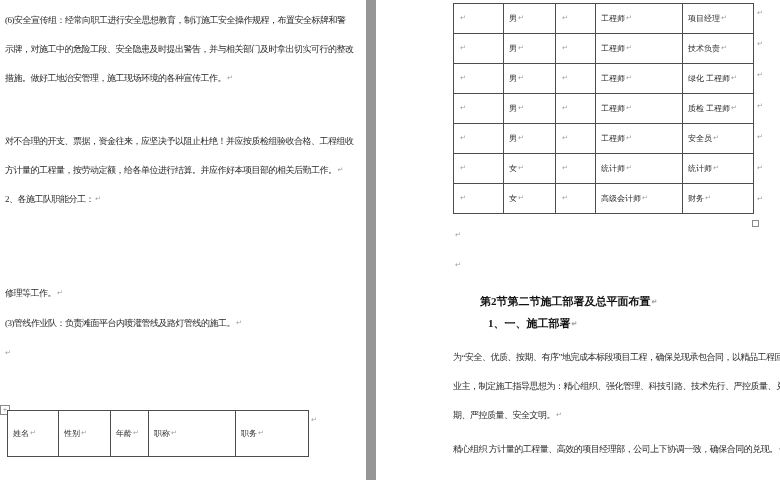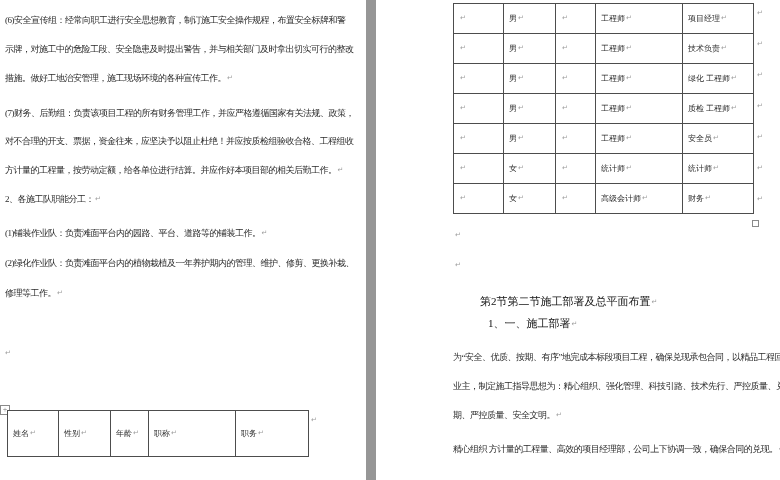--- a/index.html
+++ b/index.html
@@ -3,21 +3,21 @@
 <meta charset="utf-8">
 <style>
   html,body{margin:0;padding:0;background:#ffffff;}
   .screen{position:relative;width:780px;height:480px;overflow:hidden;background:#ffffff;
           font-family:"Liberation Serif", serif;}
   .page{position:absolute;top:0;height:480px;background:#ffffff;overflow:hidden;}
   #page-left{left:0;width:366px;}
   #page-right{left:376px;width:404px;}
   .divider{position:absolute;left:366px;top:0;width:10px;height:480px;background:#969696;}
   .line{position:absolute;white-space:nowrap;font-size:9px;letter-spacing:-0.5px;color:#2a2a2a;}
-  .heading{position:absolute;white-space:nowrap;font-weight:normal;font-size:11px;
+  .heading{position:absolute;white-space:nowrap;font-weight:bold;font-size:11px;
            letter-spacing:0;color:#121212;}
   .mark{color:#9b9b9b;font-size:7px;letter-spacing:0;margin-left:1px;vertical-align:1px;}
   .lone-mark{position:absolute;color:#9b9b9b;font-size:7px;}
   .doc-table{position:absolute;border-collapse:collapse;table-layout:fixed;background:#ffffff;}
   .doc-table td{border:1px solid #4d4d4d;font-size:8px;color:#2a2a2a;padding:0 0 0 5px;
                 vertical-align:middle;white-space:nowrap;overflow:hidden;}
   #left-table{left:7px;top:410px;}
   #left-table td{height:45px;}
   #right-table{left:77px;top:3px;}
   #right-table td{height:29px;}
@@ -29,27 +29,25 @@
 </style>
 </head>
 <body>
 
 <div class="screen">
 
   <div class="page" id="page-left">
     <div class="line" style="left:5px;top:14px"><span>(6)安全宣传组：经常向职工进行安全思想教育，制订施工安全操作规程，布置安全标牌和警</span></div>
     <div class="line" style="left:5px;top:43px"><span>示牌，对施工中的危险工段、安全隐患及时提出警告，并与相关部门及时拿出切实可行的整改</span></div>
     <div class="line" style="left:5px;top:72px"><span>措施。做好工地治安管理，施工现场环境的各种宣传工作。</span><span class="mark">↵</span></div>
-    <div class="line" style="left:5px;top:107px"><span>(7)财务、后勤组：负责该项目工程的所有财务管理工作，并应严格遵循国家有关法规、政策，</span></div>
     <div class="line" style="left:5px;top:164px"><span>方计量的工程量，按劳动定额，给各单位进行结算。并应作好本项目部的相关后勤工作。</span><span class="mark">↵</span></div>
     <div class="line" style="left:5px;top:135px"><span>对不合理的开支、票据，资金往来，应坚决予以阻止杜绝！并应按质检组验收合格、工程组收</span></div>
     <div class="line" style="left:5px;top:193px"><span>2、各施工队职能分工：</span><span class="mark">↵</span></div>
-    <div class="line" style="left:5px;top:227px"><span>(1)铺装作业队：负责滩面平台内的园路、平台、道路等的铺装工作。</span><span class="mark">↵</span></div>
-    <div class="line" style="left:5px;top:257px"><span>(2)绿化作业队：负责滩面平台内的植物栽植及一年养护期内的管理、维护、修剪、更换补栽、</span></div>
     <div class="line" style="left:5px;top:287px"><span>修理等工作。</span><span class="mark">↵</span></div>
+    <div class="line" style="left:5px;top:317px"><span>(3)管线作业队：负责滩面平台内喷灌管线及路灯管线的施工。</span><span class="mark">↵</span></div>
     <div class="lone-mark" style="left:5px;top:349px">↵</div>
 
     <div class="handle-move">+</div>
 
     <table class="doc-table" id="left-table">
       <colgroup>
           <col style="width:51px">
           <col style="width:52px">
           <col style="width:38px">
           <col style="width:87px">

